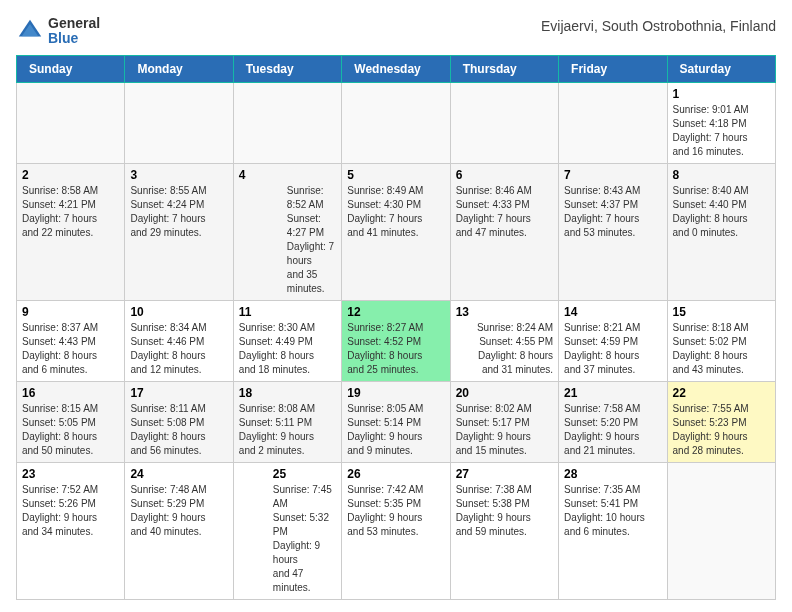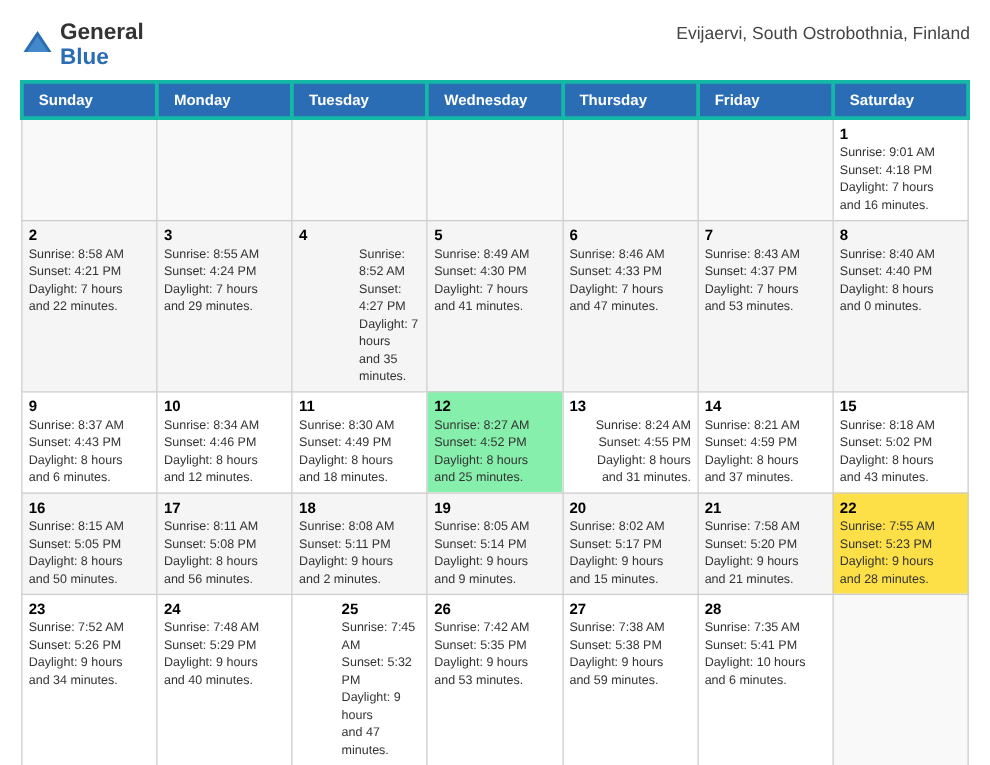--- a/index.html
+++ b/index.html
@@ -15,21 +15,21 @@
       justify-content: space-between;
       align-items: flex-start;
       margin-bottom: 8px;
     }
     .logo {
       display: flex;
       align-items: center;
       gap: 4px;
     }
     .logo-text {
-      font-size: 18px;
+      font-size: 14px;
       font-weight: bold;
       line-height: 1.1;
     }
     .logo-general { color: #333; }
     .logo-blue { color: #2a6db5; }
     .logo-icon {
       width: 28px;
       height: 28px;
     }
     .title-block {
@@ -51,21 +51,21 @@
       border-collapse: collapse;
       font-size: 11px;
     }
     .calendar thead tr th {
       background: #2a6db5;
       color: #fff;
       font-weight: bold;
       font-size: 12px;
       padding: 6px 12px;
       text-align: left;
-      border: 3px solid #14b8a6;
+      border: 1px solid #14b8a6;
     }
     .calendar tbody tr td {
       border: 1px solid #ccc;
       vertical-align: top;
       padding: 4px 5px;
       width: 108px;
       min-height: 80px;
       height: 80px;
     }
     .day-num {
@@ -265,21 +265,21 @@
 Daylight: 9 hours
 and 15 minutes.</div>
         </td>
         <td style="background: rgb(245, 245, 245);">
           <span class="day-num">21</span>
           <div class="day-info" style="white-space: pre-line;">Sunrise: 7:58 AM
 Sunset: 5:20 PM
 Daylight: 9 hours
 and 21 minutes.</div>
         </td>
-        <td style="background: #fde047;">
+        <td style="background: #fef9c3;">
           <span class="day-num">22</span>
           <div class="day-info" style="white-space: pre-line;">Sunrise: 7:55 AM
 Sunset: 5:23 PM
 Daylight: 9 hours
 and 28 minutes.</div>
         </td>
       </tr>
       <tr>
         <td style="background: rgb(255, 255, 255);">
           <span class="day-num">23</span>

